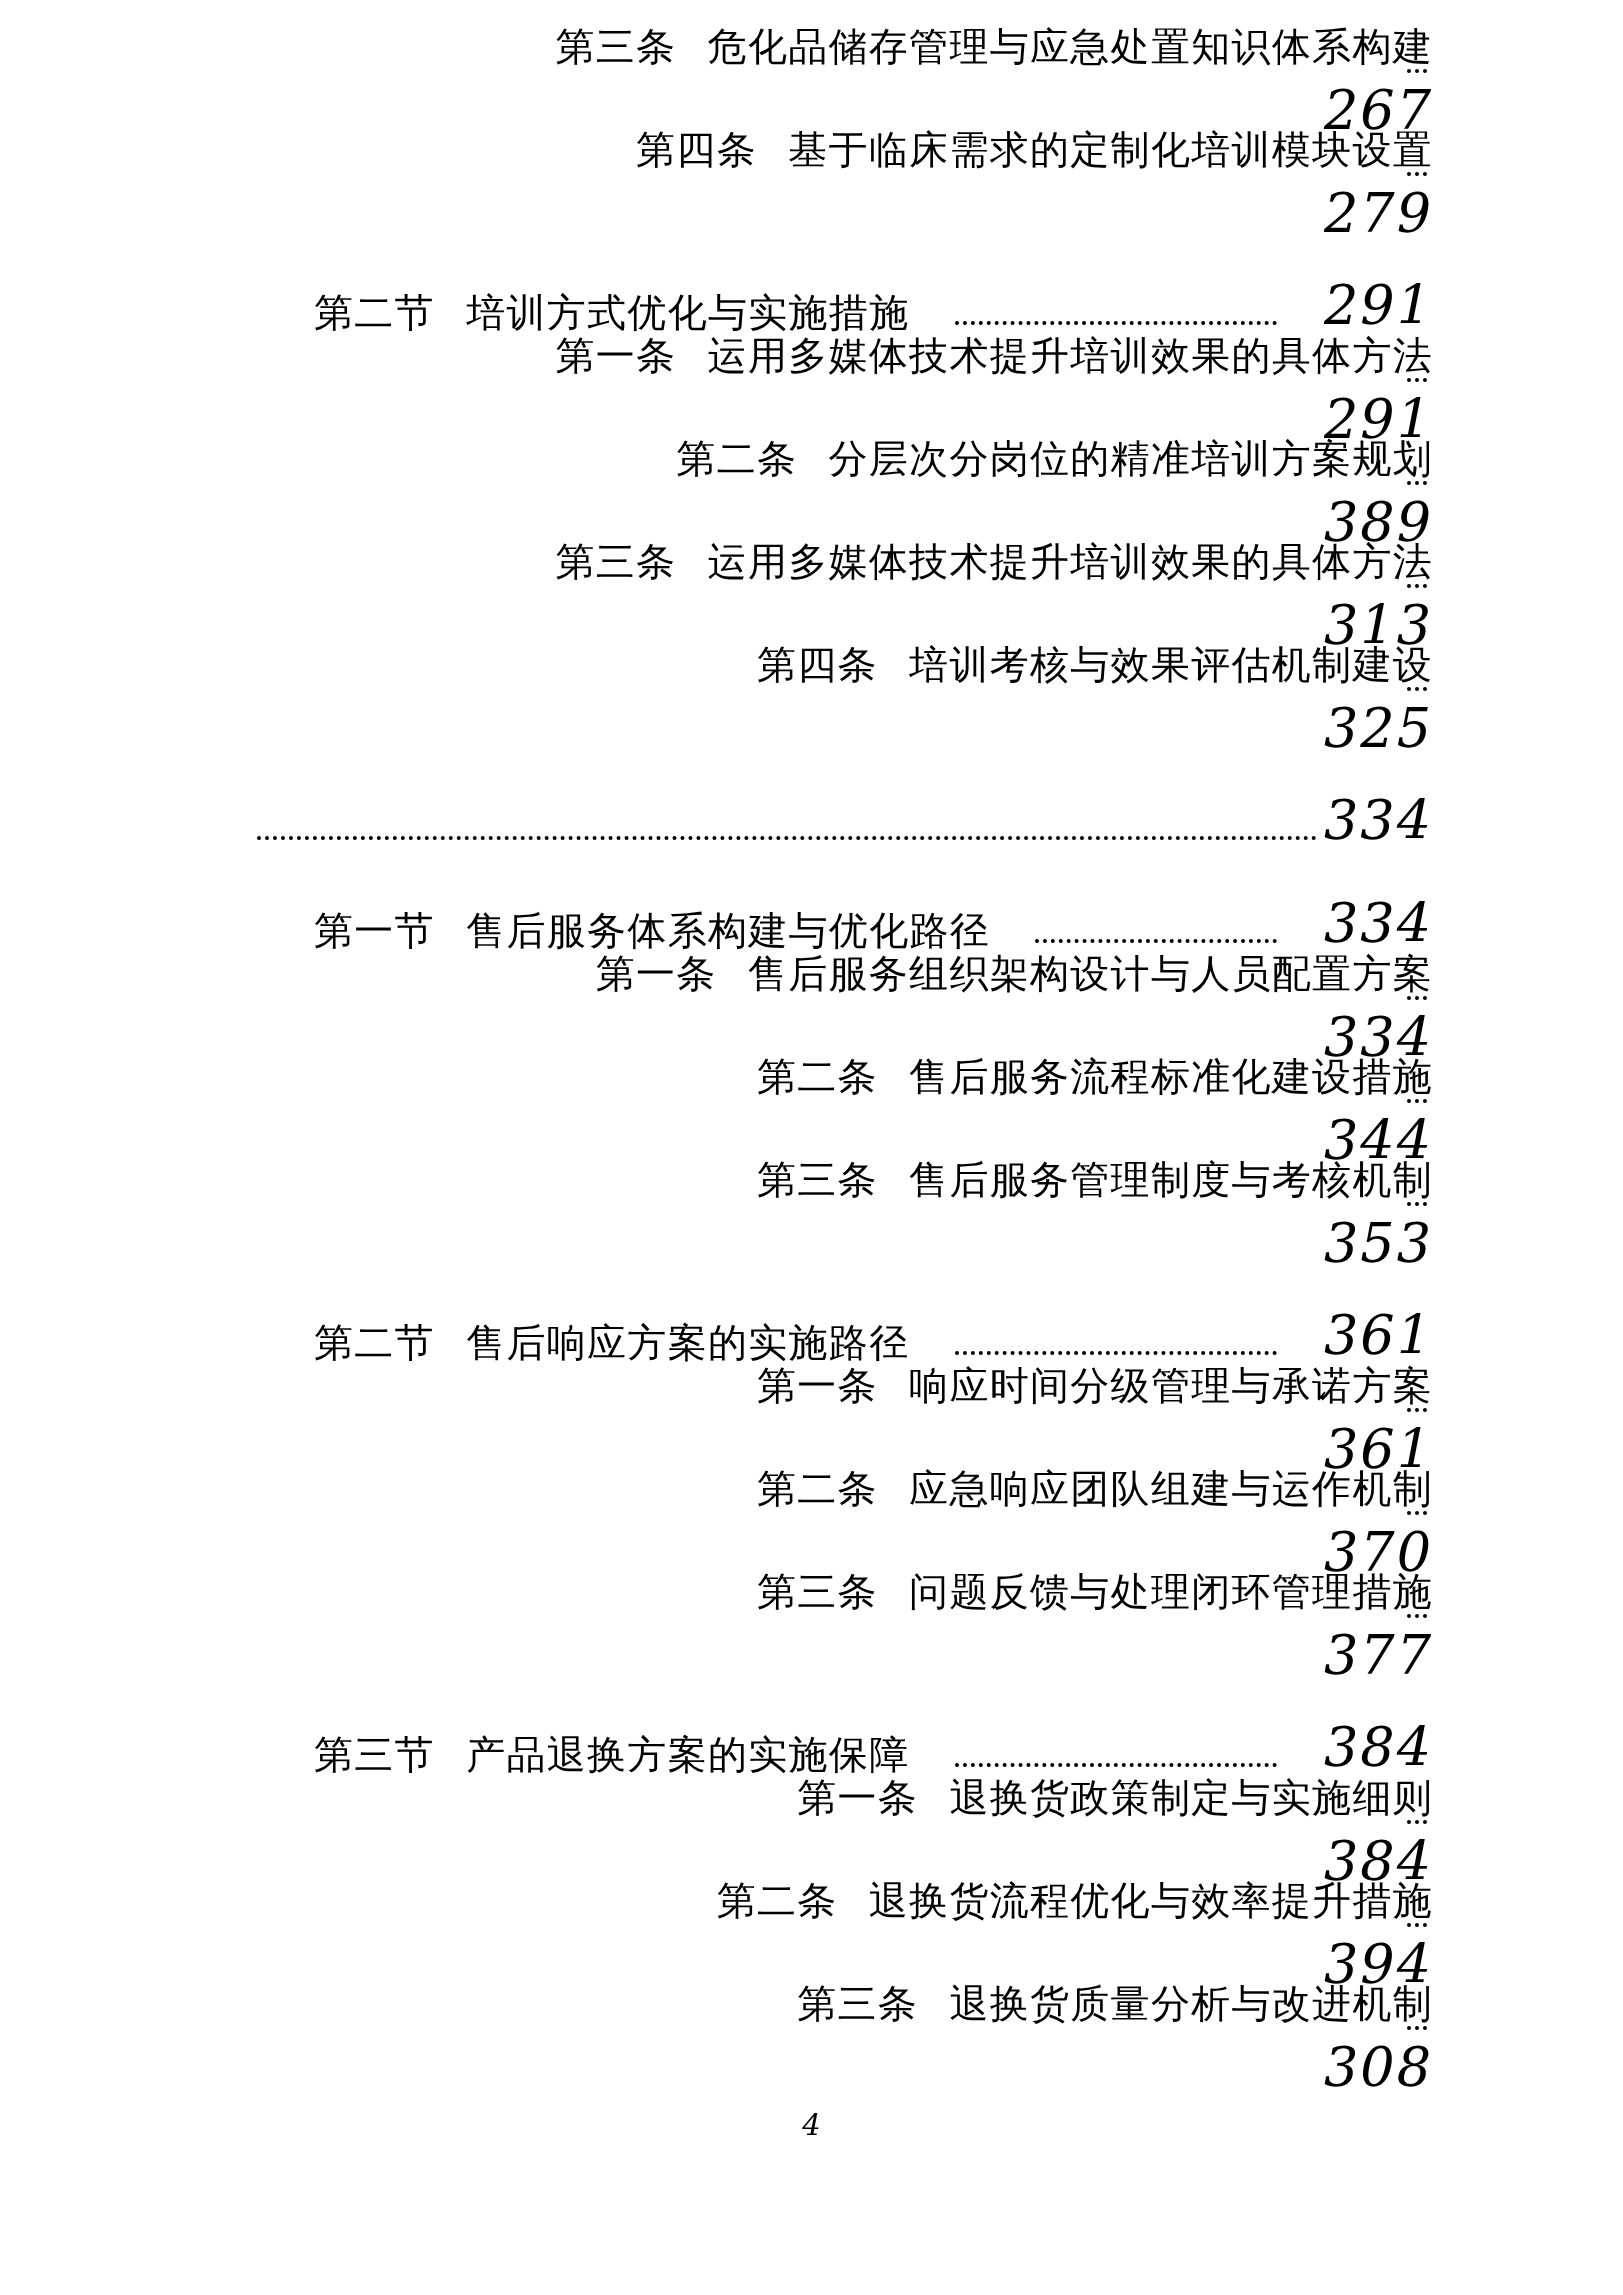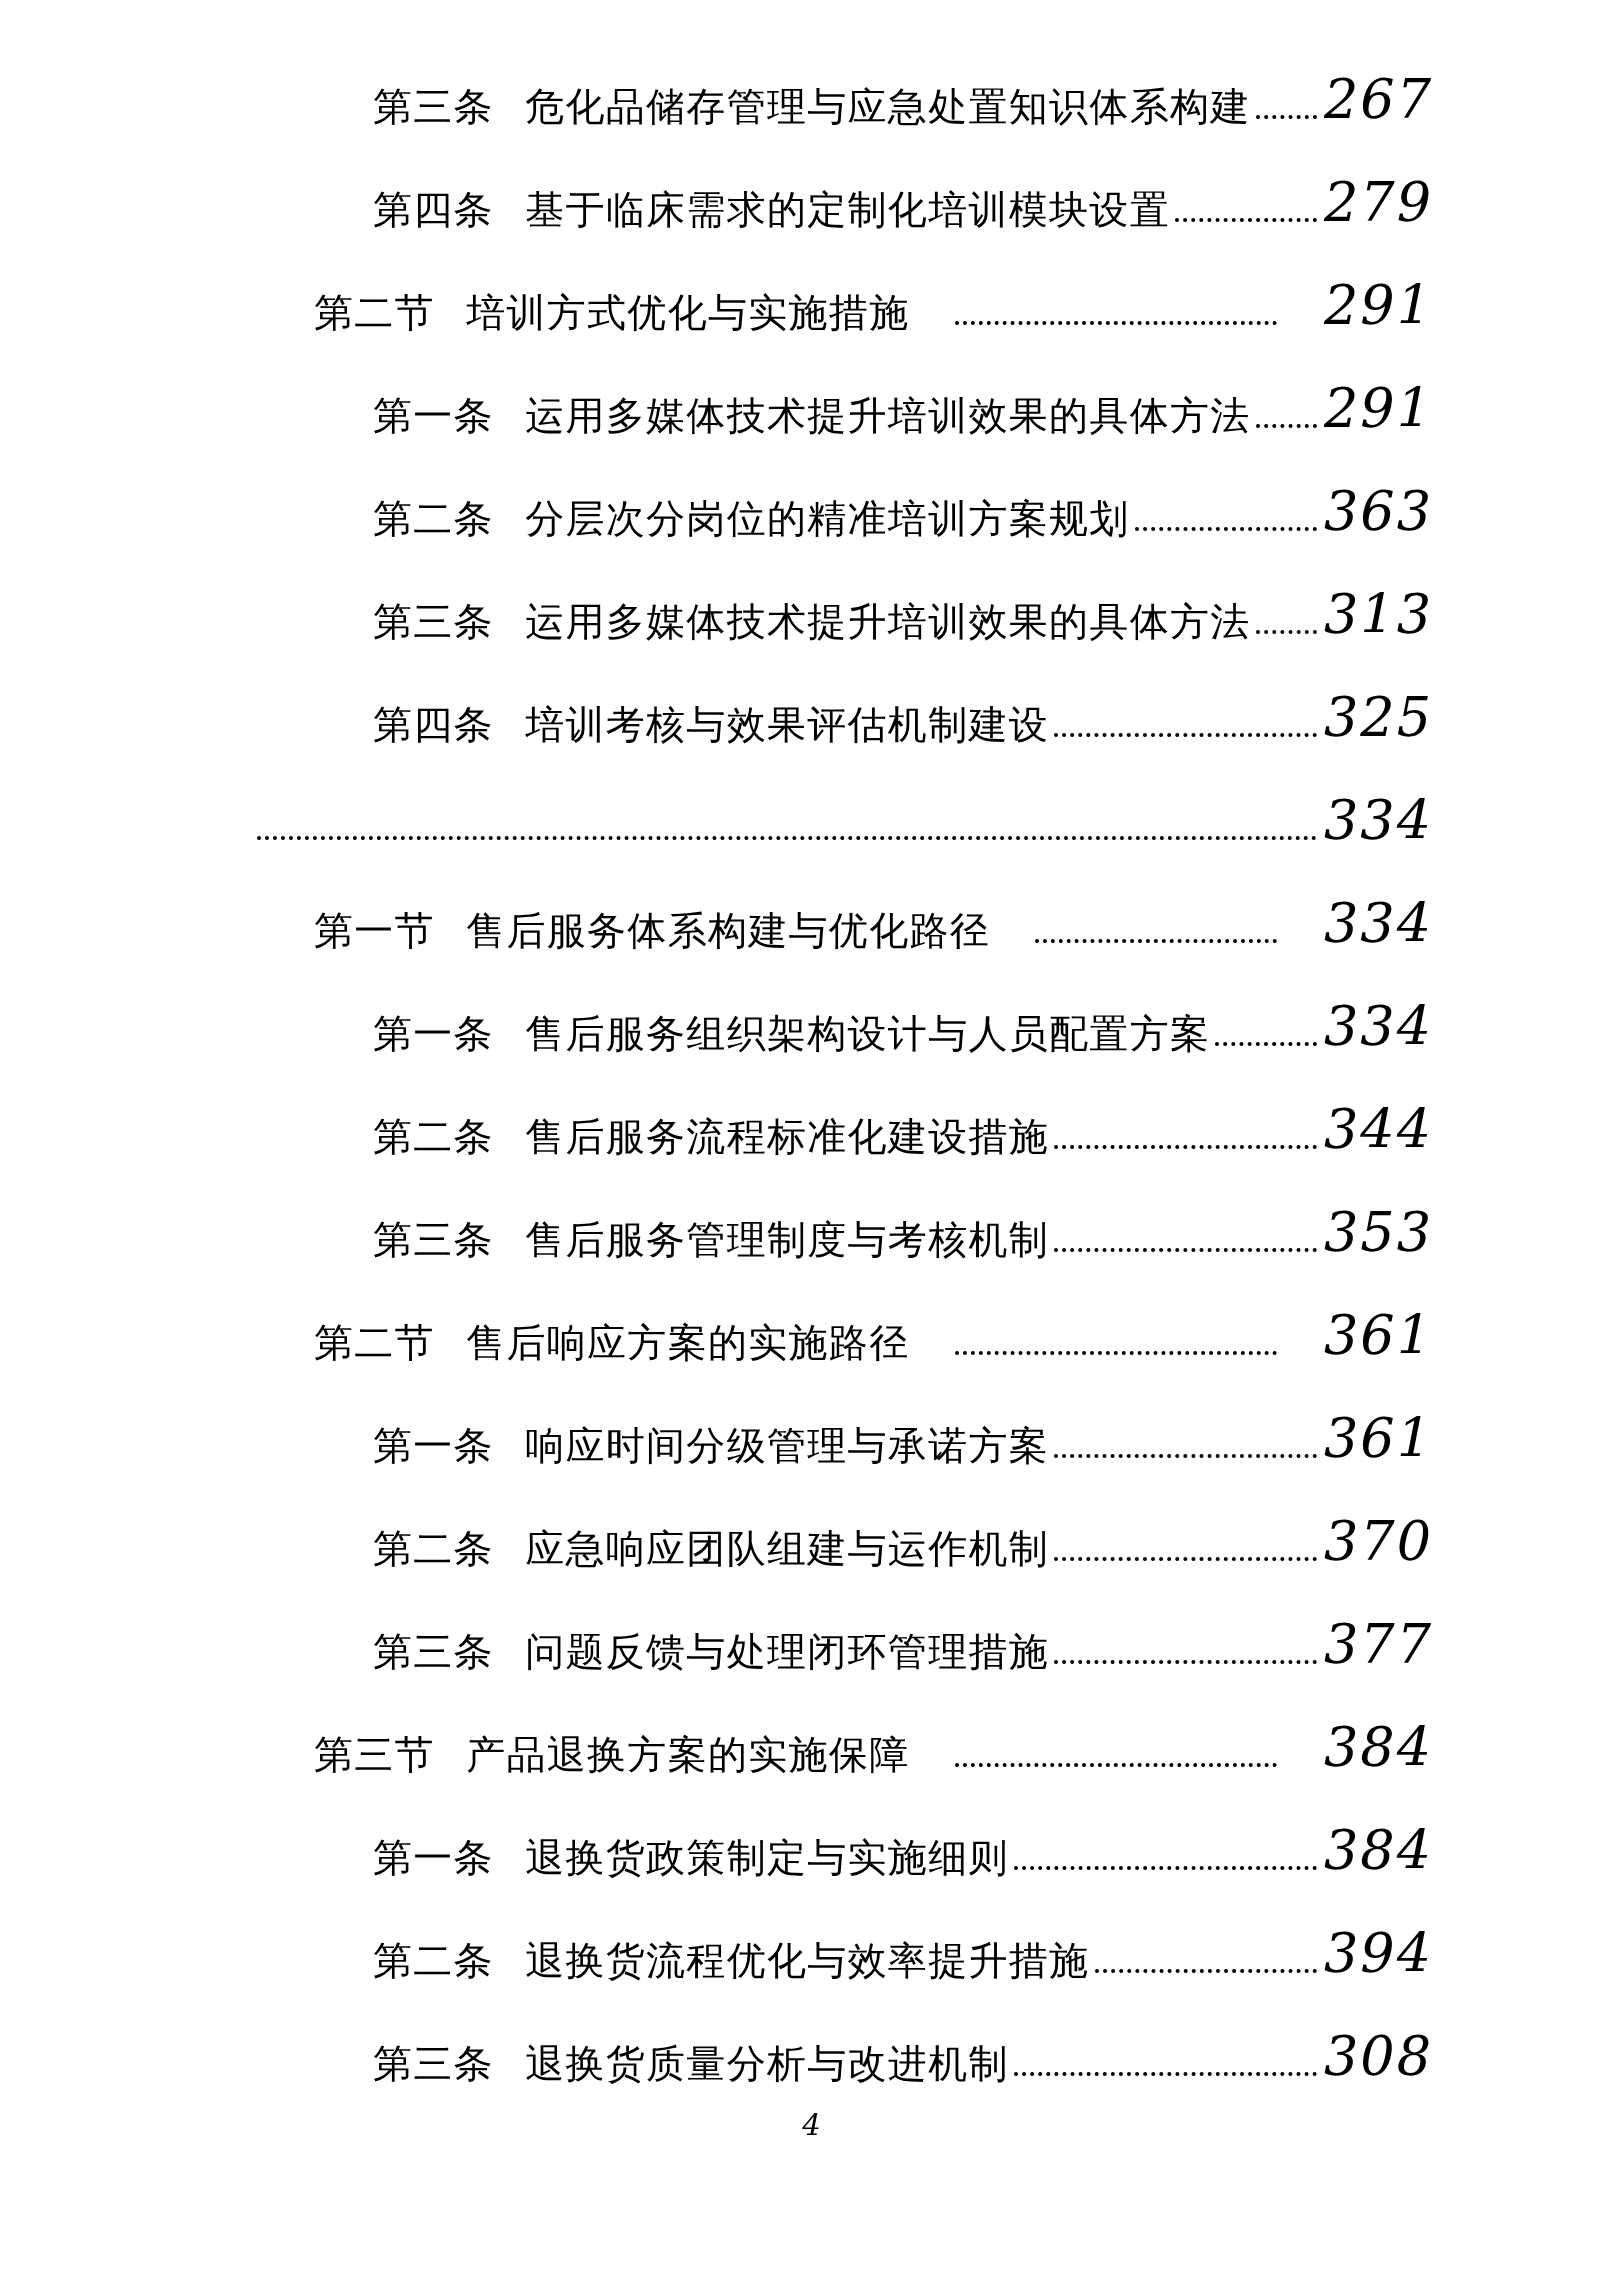--- a/index.html
+++ b/index.html
@@ -19,21 +19,21 @@
   .toc {
     padding: 26px 190px 0 0;
   }
   .toc-row {
     display: flex;
     align-items: flex-end;
     height: 103px;
   }
   .lvl0 { margin-left: 252px; }
   .lvl1 { margin-left: 314px; gap: 40px; }
-  .lvl2 { margin-left: 373px; }
+  .lvl2 { margin-left: 373px; flex-direction: column; }
   .entry-label {
     font-size: 39px;
     letter-spacing: 1.3px;
     word-spacing: 0.45em;
     white-space: nowrap;
     line-height: 1.1;
   }
   .leader {
     flex: 1 1 auto;
     min-width: 19.6px;
@@ -76,21 +76,21 @@
     <span class="page-num">291</span>
   </div>
       <div class="toc-row lvl2">
     <span class="entry-label">第一条 运用多媒体技术提升培训效果的具体方法</span>
     <span class="leader"></span>
     <span class="page-num">291</span>
   </div>
       <div class="toc-row lvl2">
     <span class="entry-label">第二条 分层次分岗位的精准培训方案规划</span>
     <span class="leader"></span>
-    <span class="page-num">363</span>
+    <span class="page-num">389</span>
   </div>
       <div class="toc-row lvl2">
     <span class="entry-label">第三条 运用多媒体技术提升培训效果的具体方法</span>
     <span class="leader"></span>
     <span class="page-num">313</span>
   </div>
       <div class="toc-row lvl2">
     <span class="entry-label">第四条 培训考核与效果评估机制建设</span>
     <span class="leader"></span>
     <span class="page-num">325</span>

